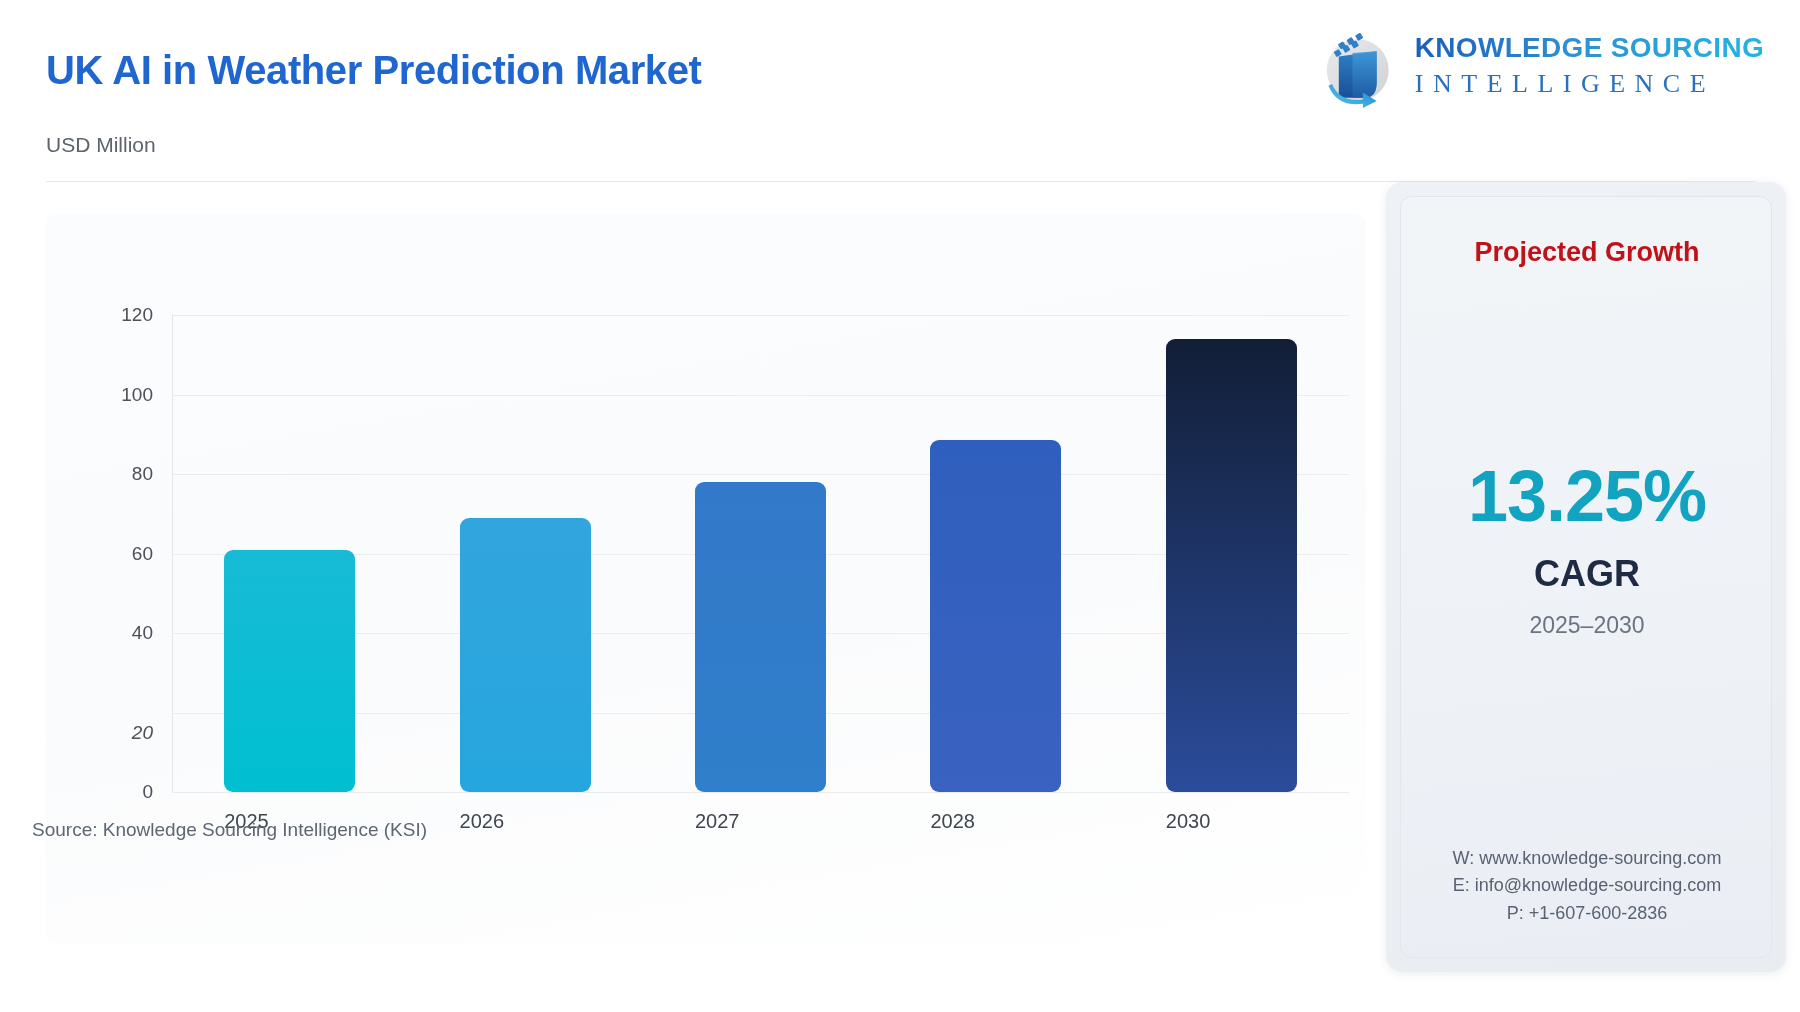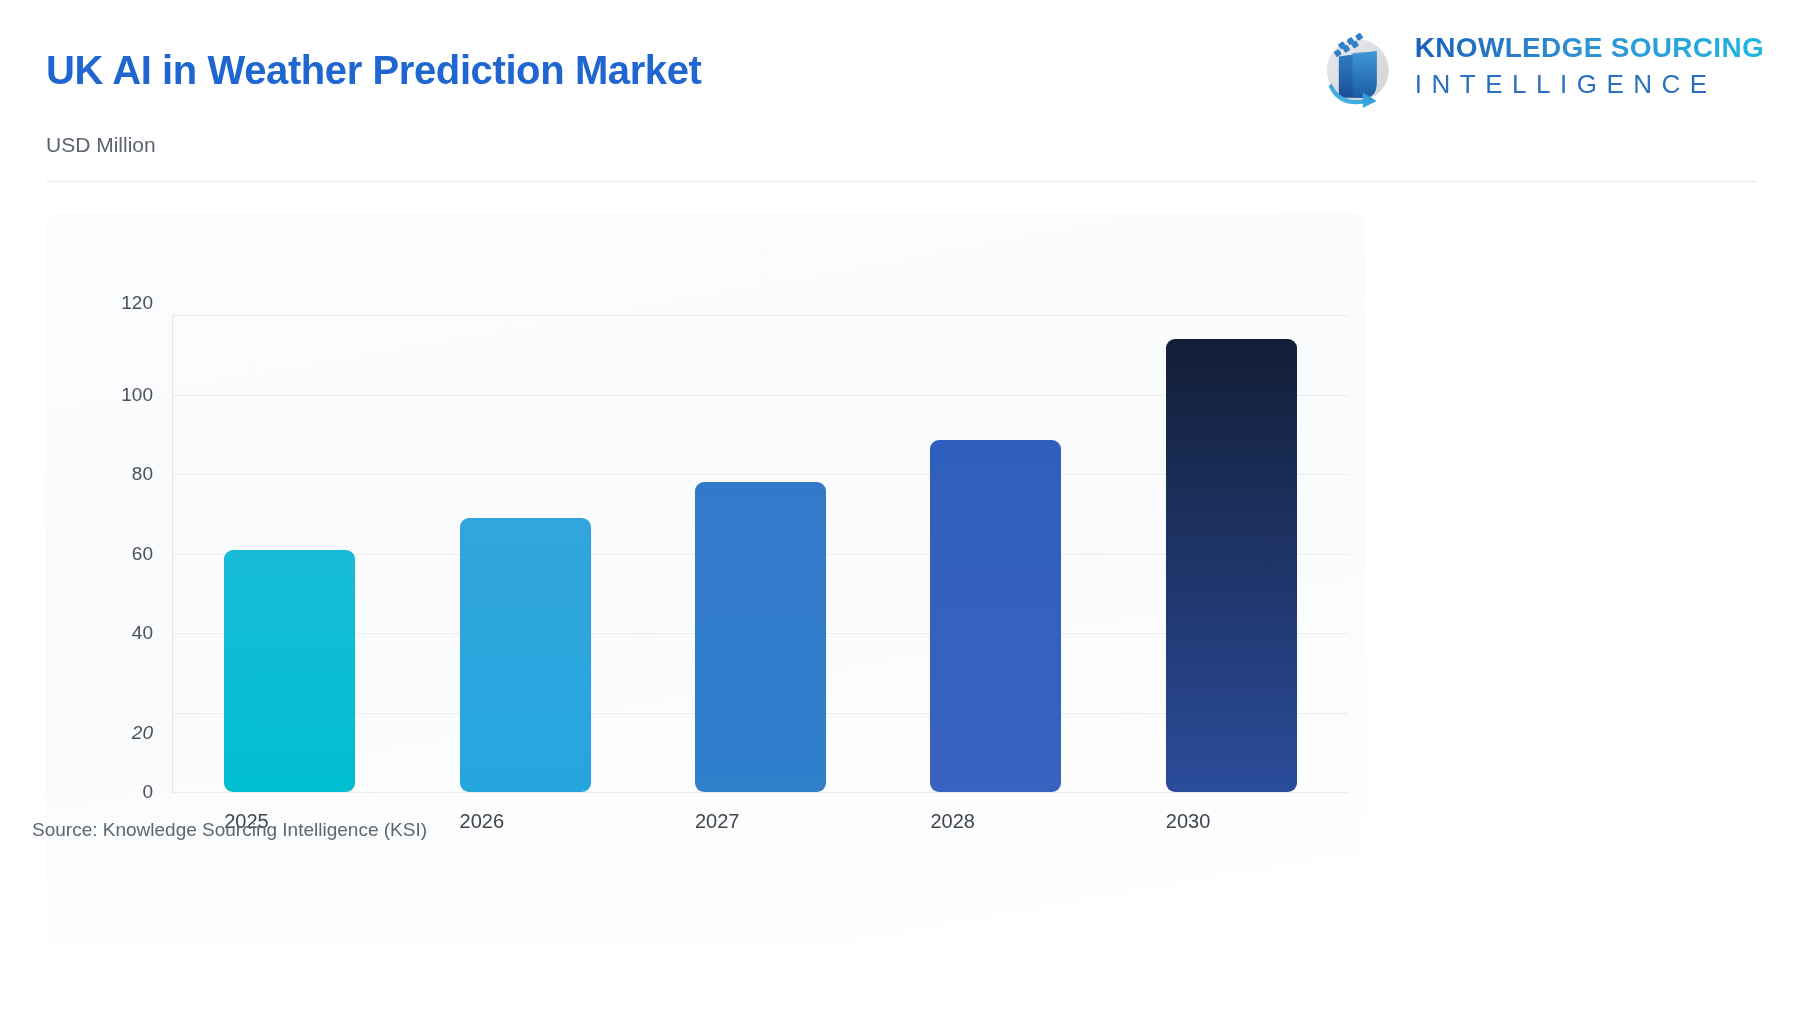--- a/index.html
+++ b/index.html
@@ -62,20 +62,21 @@
     background-clip: text;
     color: transparent;
     white-space: nowrap;
   }
   .logo-line2 {
     margin-top: 9px;
     font-size: 26px; font-weight: 500;
     letter-spacing: 9.5px;
     color: #2a70bd;
     white-space: nowrap;
+    font-family: Liberation Serif, serif;
   }
 
   
   .body-area {
     position: absolute;
     left: 0; top: 182px;
     width: 1800px; height: 830px;
   }
 
   
@@ -260,30 +261,43 @@
           <div class="ytick" style="top: 519px; font-style: italic;">20</div>
           <div class="gridline" style="top: 419px;"></div>
           <div class="ytick" style="top: 419px;">40</div>
           <div class="gridline" style="top: 339.5px;"></div>
           <div class="ytick" style="top: 339.5px; margin-left: 12px;">60</div>
           <div class="gridline" style="top: 260px;"></div>
           <div class="ytick" style="top: 260px;">80</div>
           <div class="gridline" style="top: 180.5px;"></div>
           <div class="ytick" style="top: 180.5px;">100</div>
           <div class="gridline" style="top: 101px;"></div>
-          <div class="ytick" style="top: 89px; text-align: right;">120</div>
+          <div class="ytick" style="top: 101px; text-align: right;">120</div>
           <div class="bar" title="2025: 61" style="left: 178.2px; top: 335.525px; height: 242.475px; background: linear-gradient(rgb(24, 187, 214) 0%, rgb(0, 191, 208) 100%);"></div>
           <div class="xtick" style="left: 178.2px;">2025</div>
           <div class="bar" title="2026: 69" style="left: 413.6px; top: 303.725px; height: 274.275px; background: linear-gradient(rgb(50, 165, 221) 0%, rgb(38, 166, 222) 100%);"></div>
           <div class="xtick" style="left: 413.6px;">2026</div>
           <div class="bar" title="2027: 78" style="left: 649px; top: 267.95px; height: 310.05px; background: linear-gradient(rgb(51, 121, 201) 0%, rgb(47, 127, 203) 100%);"></div>
           <div class="xtick" style="left: 649px;">2027</div>
           <div class="bar" title="2028: 88.6" style="left: 884.4px; top: 225.815px; height: 352.185px; background: linear-gradient(rgb(47, 95, 190) 0%, rgb(58, 98, 192) 100%);"></div>
           <div class="xtick" style="left: 884.4px;">2028</div>
           <div class="bar" title="2030: 114" style="left: 1119.8px; top: 124.85px; height: 453.15px; background: linear-gradient(rgb(18, 30, 54) 0%, rgb(43, 76, 155) 100%);"></div>
           <div class="xtick" style="left: 1119.8px;">2030</div>
         </div>
     </div>
 
+    <div class="side-panel">
+      <div class="panel-inner">
+        <div class="panel-heading">Projected Growth</div>
+        <div class="panel-cagr-value">13.25%</div>
+        <div class="panel-cagr-label">CAGR</div>
+        <div class="panel-period">2025–2030</div>
+        <div class="panel-contact">
+          <div>W: www.knowledge-sourcing.com</div>
+          <div>E: info@knowledge-sourcing.com</div>
+          <div>P: +1-607-600-2836</div>
+        </div>
+      </div>
+    </div>
 
     <div class="source">Source: Knowledge Sourcing Intelligence (KSI)</div>
   </div>
 </div>
 
 </body></html>

